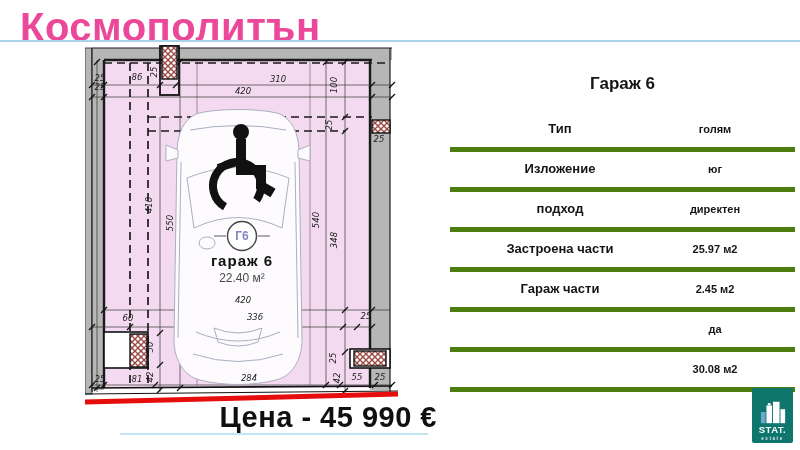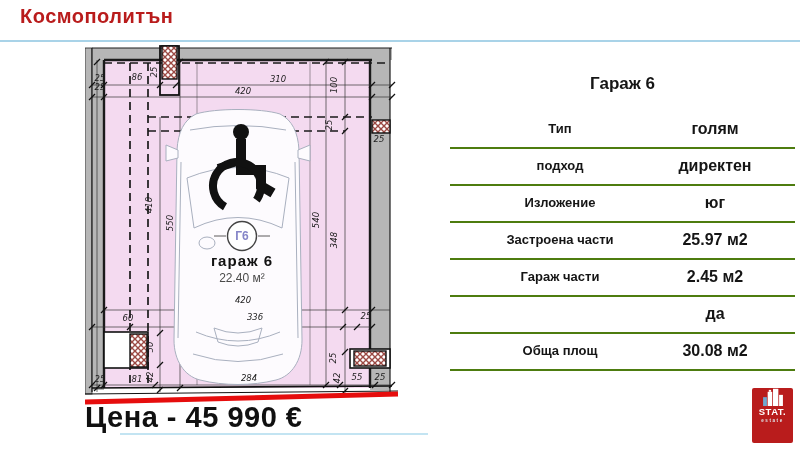--- a/index.html
+++ b/index.html
@@ -1,38 +1,38 @@
 <!DOCTYPE html>
 <html><head>
 <meta charset="utf-8">
 <style>
   html,body{margin:0;padding:0;}
   body{width:800px;height:450px;background:#ffffff;overflow:hidden;position:relative;
        font-family:"Liberation Sans",sans-serif;}
-  .title{position:absolute;left:20px;top:5px;font-size:20px;font-weight:800;color:#b91c1c;letter-spacing:.5px;}
+  .title{position:absolute;left:20px;top:5px;font-size:40px;font-weight:800;color:#ec4899;letter-spacing:.5px;}
   .title-rule{position:absolute;left:0;top:40px;width:800px;height:2px;background:#a9d3e8;}
   .plan{position:absolute;left:85px;top:45px;width:315px;height:360px;}
   .dim{font:italic 8.5px "DejaVu Sans",sans-serif;fill:#1c1c1c;text-anchor:middle;}
   .unit-name{font:bold 15px "Liberation Sans",sans-serif;fill:#111;text-anchor:middle;letter-spacing:1px;}
   .unit-area{font:12px "Liberation Sans",sans-serif;fill:#4a4a4a;text-anchor:middle;}
   .unit-code{font:bold 12px "Liberation Sans",sans-serif;fill:#8585c8;text-anchor:middle;}
-  .price{position:absolute;left:85px;top:401px;width:352px;text-align:left;
+  .price{position:absolute;left:85px;top:401px;width:352px;text-align:right;
          font-size:29px;font-weight:800;color:#101010;letter-spacing:.5px;}
   .price-rule{position:absolute;left:120px;top:433px;width:308px;height:2px;background:#c3e4f2;}
   .details{position:absolute;left:450px;top:74px;width:345px;}
   .details-title{text-align:center;font-size:17px;font-weight:800;color:#151515;}
   .details-table{margin-top:18px;}
-  .drow{position:relative;height:35px;border-bottom:2px solid #4d7c0f;}
+  .drow{position:relative;height:35px;border-bottom:5px solid #4d7c0f;}
   .dlabel{position:absolute;left:0;top:0;width:220px;height:34px;line-height:34px;
           text-align:center;font-size:13px;font-weight:700;color:#151515;}
   .dvalue{position:absolute;left:190px;top:0;width:150px;height:34px;line-height:34px;
-          text-align:center;font-size:16px;font-weight:700;color:#151515;}
-  .logo{position:absolute;left:752px;top:388px;width:41px;height:55px;background:#b91c1c;
+          text-align:center;font-size:11px;font-weight:700;color:#151515;}
+  .logo{position:absolute;left:752px;top:388px;width:41px;height:55px;background:#0f766e;
         border-radius:2px;display:flex;flex-direction:column;align-items:center;justify-content:flex-end;
-        padding-bottom:19px;box-sizing:border-box;}
+        padding-bottom:1px;box-sizing:border-box;}
   .logo-brand{color:#ffffff;font-size:9.5px;font-weight:800;letter-spacing:.5px;line-height:1;margin-top:1px;}
   .logo-sub{color:#dfe5ea;font-size:4.5px;font-weight:700;letter-spacing:1.6px;line-height:1.6;}
 </style>
 </head>
 <body>
 
 <div class="title">Космополитън</div>
 <div class="title-rule"></div>
 
 <svg class="plan" viewBox="85 45 315 360" xmlns="http://www.w3.org/2000/svg">
@@ -203,40 +203,39 @@
 <div class="price-rule"></div>
 
 <div class="details">
   <div class="details-title">Гараж 6</div>
   <div class="details-table" id="details-table">
       <div class="drow">
         <div class="dlabel">Тип</div>
         <div class="dvalue">голям</div>
       </div>
       <div class="drow">
+        <div class="dlabel">Изложение</div>
+        <div class="dvalue">юг</div>
+      </div>
+      <div class="drow">
         <div class="dlabel">подход</div>
         <div class="dvalue">директен</div>
       </div>
       <div class="drow">
-        <div class="dlabel">Изложение</div>
-        <div class="dvalue">юг</div>
-      </div>
-      <div class="drow">
         <div class="dlabel">Застроена части</div>
         <div class="dvalue">25.97 м2</div>
       </div>
       <div class="drow">
         <div class="dlabel">Гараж части</div>
         <div class="dvalue">2.45 м2</div>
       </div>
       <div class="drow">
         <div class="dvalue">да</div>
       </div>
       <div class="drow">
-        <div class="dlabel">Обща площ</div>
         <div class="dvalue">30.08 м2</div>
       </div>
     </div>
 </div>
 
 <div class="logo">
   <svg width="28" height="24" viewBox="0 0 30 24">
     <rect x="2" y="12" width="5" height="12" fill="#6fa8cf"></rect>
     <rect x="8" y="5" width="6" height="19" fill="#ffffff"></rect>
     <rect x="15" y="1" width="7" height="23" fill="#ffffff"></rect>

